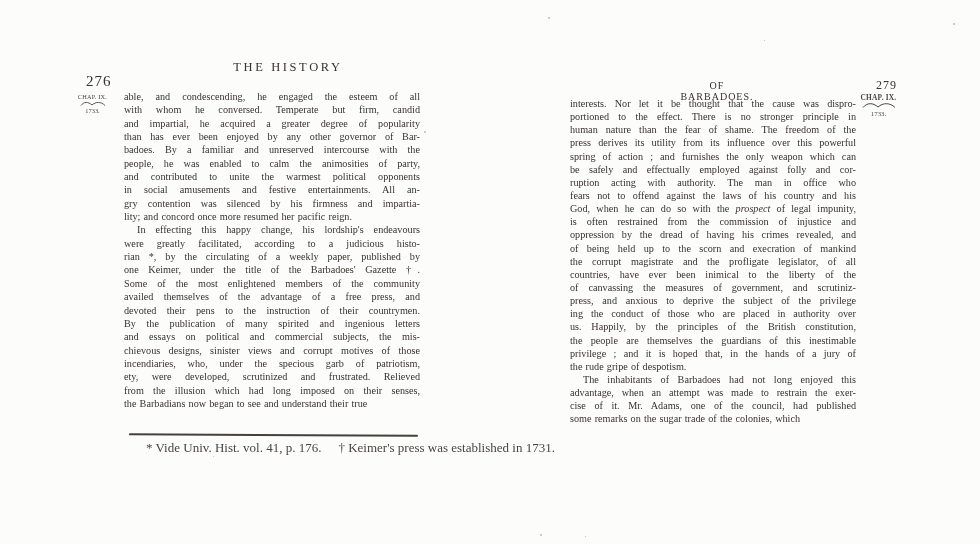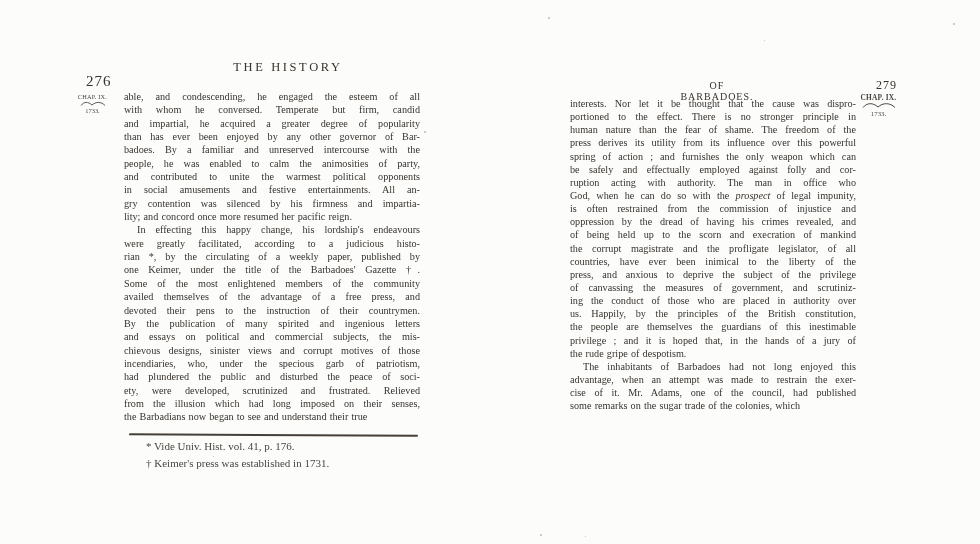--- a/index.html
+++ b/index.html
@@ -68,22 +68,22 @@
   .bodytext.right .line{height:13.15px;}
   .line.lastline{text-align-last:left;}
   .line.firstindent{text-indent:13px;}
   
   .footrule{
     position:absolute;left:129px;top:434px;width:289px;height:1.5px;
     background:#45403a;border-radius:1px;transform:rotate(0.25deg);
   }
   .footnotes{
     position:absolute;left:146px;top:440px;width:276px;
-    font-size:11px;color:var(--ink-soft);
-    display:flex;gap:5px;white-space:nowrap;flex-direction:column;
+    font-size:13px;color:var(--ink-soft);
+    display:flex;gap:17px;white-space:nowrap;
   }
   
   .speck{
     position:absolute;width:2px;height:2px;border-radius:50%;
     background:#8a8680;opacity:.55;
   }
 </style>
 </head>
 <body>
 
@@ -119,21 +119,20 @@
           <div class="line">were greatly facilitated, according to a judicious histo-</div>
           <div class="line">rian *, by the circulating of a weekly paper, published by</div>
           <div class="line">one Keimer, under the title of the Barbadoes' Gazette †.</div>
           <div class="line">Some of the most enlightened members of the community</div>
           <div class="line">availed themselves of the advantage of a free press, and</div>
           <div class="line">devoted their pens to the instruction of their countrymen.</div>
           <div class="line">By the publication of many spirited and ingenious letters</div>
           <div class="line">and essays on political and commercial subjects, the mis-</div>
           <div class="line">chievous designs, sinister views and corrupt motives of those</div>
           <div class="line">incendiaries, who, under the specious garb of patriotism,</div>
-          <div class="line">had plundered the public and disturbed the peace of soci-</div>
           <div class="line">ety, were developed, scrutinized and frustrated.  Relieved</div>
           <div class="line">from the illusion which had long imposed on their senses,</div>
           <div class="line lastline">the Barbadians now began to see and understand their true</div>
         </div>
       </div>
 
     <div class="footrule"></div>
     <div class="footnotes">
       <span>* Vide Univ. Hist. vol. 41, p. 176.</span>
       <span>† Keimer's press was established in 1731.</span>
@@ -154,28 +153,29 @@
 
     <div class="bodytext right">
         <div class="para">
           <div class="line">interests.  Nor let it be thought that the cause was dispro-</div>
           <div class="line">portioned to the effect.  There is no stronger principle in</div>
           <div class="line">human nature than the fear of shame.  The freedom of the</div>
           <div class="line">press derives its utility from its influence over this powerful</div>
           <div class="line">spring of action ; and furnishes the only weapon which can</div>
           <div class="line">be safely and effectually employed against folly and cor-</div>
           <div class="line">ruption acting with authority.  The man in office who</div>
+          <div class="line">fears not to offend against the laws of his country and his</div>
           <div class="line">God, when he can do so with the <i>prospect</i> of legal impunity,</div>
           <div class="line">is often restrained from the commission of injustice and</div>
           <div class="line">oppression by the dread of having his crimes revealed, and</div>
           <div class="line">of being held up to the scorn and execration of mankind</div>
           <div class="line">the corrupt magistrate and the profligate legislator, of all</div>
           <div class="line">countries, have ever been inimical to the liberty of the</div>
+          <div class="line">of canvassing the measures of government, and scrutiniz-</div>
           <div class="line">press, and anxious to deprive the subject of the privilege</div>
-          <div class="line">of canvassing the measures of government, and scrutiniz-</div>
           <div class="line">ing the conduct of those who are placed in authority over</div>
           <div class="line">us.  Happily, by the principles of the British constitution,</div>
           <div class="line">the people are themselves the guardians of this inestimable</div>
           <div class="line">privilege ; and it is hoped that, in the hands of a jury of</div>
           <div class="line lastline">the rude gripe of despotism.</div>
         </div>
         <div class="para">
           <div class="line firstindent">The inhabitants of Barbadoes had not long enjoyed this</div>
           <div class="line">advantage, when an attempt was made to restrain the exer-</div>
           <div class="line">cise of it.  Mr. Adams, one of the council, had published</div>

